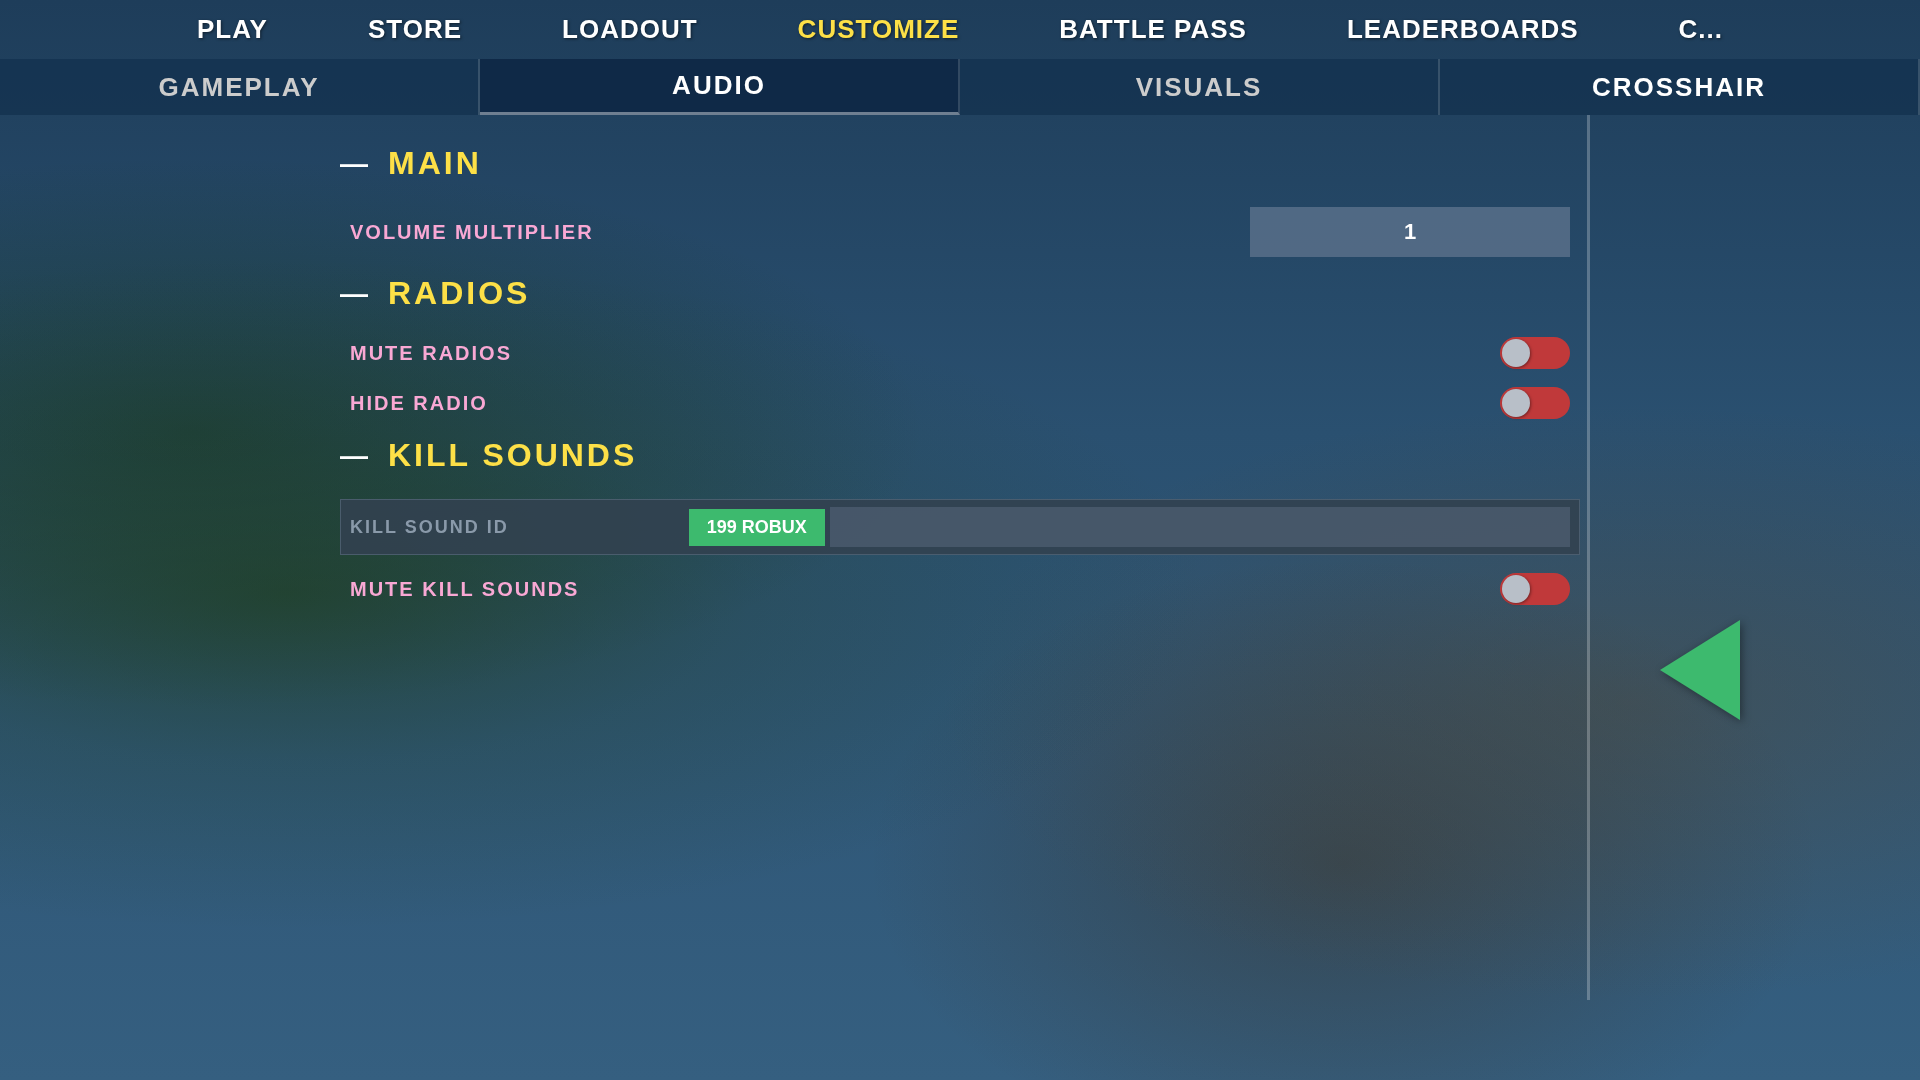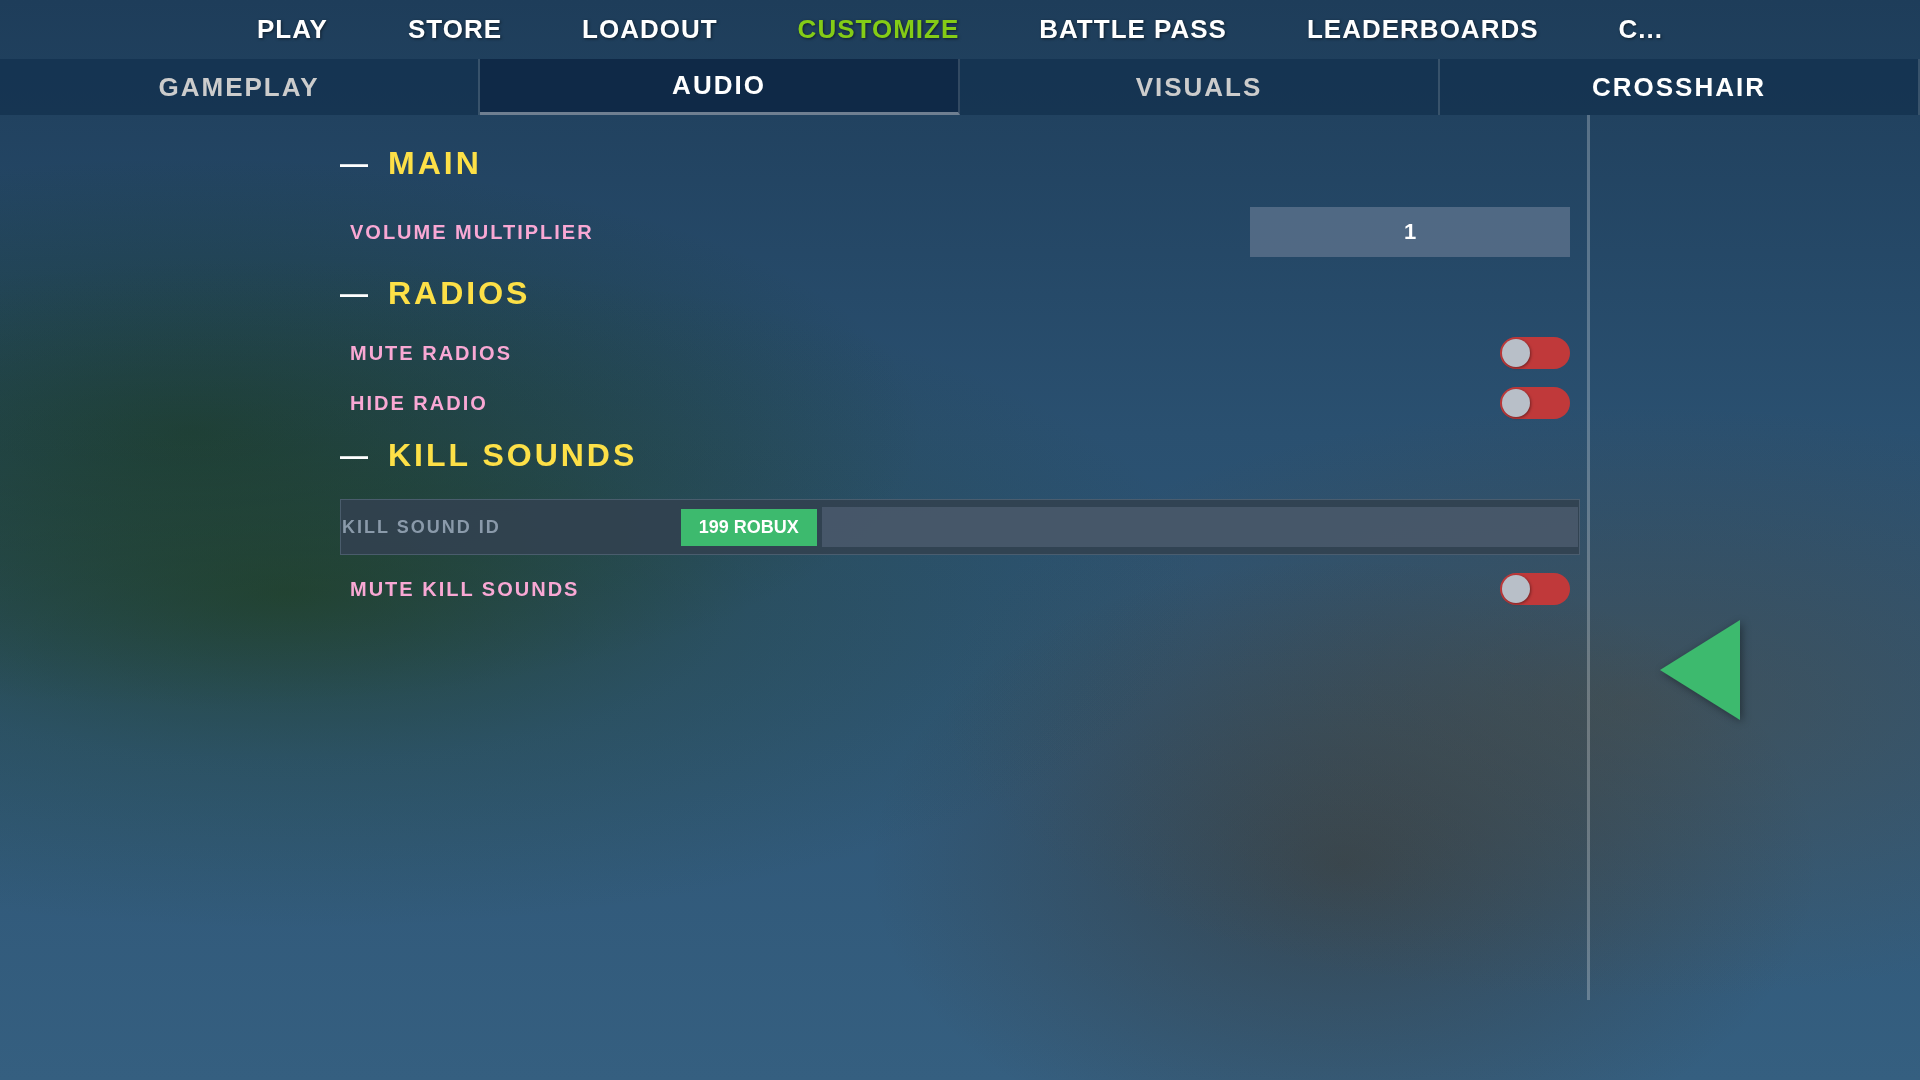--- a/index.html
+++ b/index.html
@@ -39,37 +39,37 @@
     
     .top-nav {
       position: absolute;
       top: 0;
       left: 0;
       right: 0;
       height: 59px;
       display: flex;
       align-items: center;
       justify-content: center;
-      gap: 60px;
+      gap: 80px;
       z-index: 100;
     }
 
     .nav-item {
       color: white;
       font-size: 26px;
       font-weight: 900;
       font-family: 'Arial Black', Arial, sans-serif;
       letter-spacing: 1px;
       cursor: pointer;
       text-shadow: 1px 1px 3px rgba(0,0,0,0.5);
       padding: 5px 10px;
     }
 
     .nav-item.active {
-      color: #84cc16;
+      color: #fde047;
     }
 
     
     .tabs-row {
       position: absolute;
       top: 59px;
       left: 0;
       right: 0;
       height: 56px;
       display: flex;
@@ -214,21 +214,21 @@
     }
 
     
     .kill-sound-row {
       display: flex;
       align-items: center;
       background: rgba(50, 65, 80, 0.9);
       border: 1px solid rgba(100,120,140,0.5);
       height: 56px;
       margin-bottom: 18px;
-      padding: 0 1px;
+      padding: 0 9px;
     }
 
     .kill-sound-label {
       color: #8a9aaa;
       font-size: 18px;
       font-weight: 700;
       font-family: 'Arial Black', Arial, sans-serif;
       letter-spacing: 2px;
       flex: 0 0 auto;
     }

